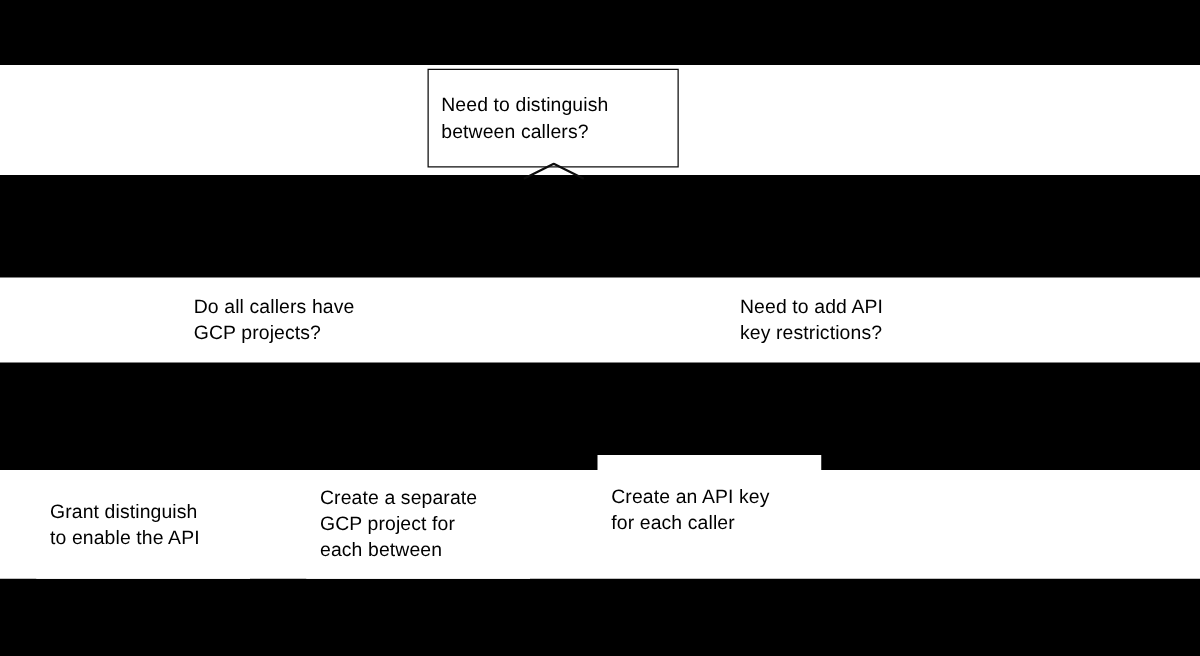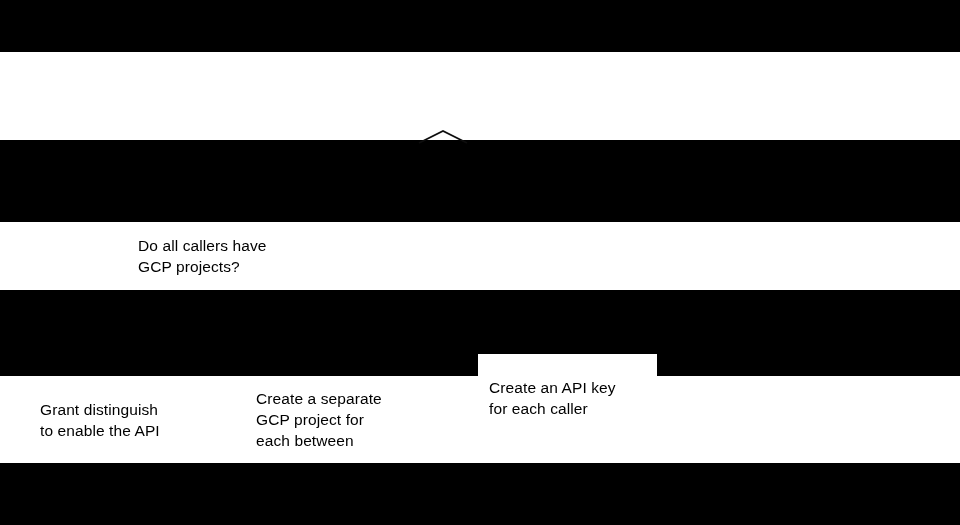--- a/index.html
+++ b/index.html
@@ -61,43 +61,51 @@
 </style>
 </head>
 <body>
 
 <div id="canvas">
 
   <div class="band" style="top:52px;height:88px;"></div>
   <div class="band" style="top:222px;height:68px;"></div>
   <div class="band" style="top:376px;height:87px;"></div>
 
+  <div class="node decision-top pad-top" style="left:342px;top:55px;width:201px;height:79px;">
+    <span class="label">Need to distinguish
+between callers?</span>
+  </div>
 
   <div class="chevron" style="left:418px;top:130px;">
     <svg width="50" height="14" viewBox="0 0 50 14" aria-hidden="true">
       <path d="M 1 13 L 25 1 L 49 13" fill="none" stroke="#0d0d0d" stroke-width="1.8"></path>
     </svg>
   </div>
 
-  <div class="node pad-mid" style="left:127px;top:224px;width:184px;height:63px;">
+  <div class="node pad-mid" style="left:144px;top:224px;width:184px;height:63px;">
     <span class="label">Do all callers have
 GCP projects?</span>
   </div>
 
+  <div class="node pad-mid" style="left:581px;top:224px;width:171px;height:63px;">
+    <span class="label">Need to add API
+key restrictions?</span>
+  </div>
 
   <div class="node pad-bottom" style="left:29px;top:376px;width:171px;height:87px;">
     <span class="label">Grant distinguish
 to enable the API</span>
   </div>
 
   <div class="node pad-bottom" style="left:245px;top:376px;width:179px;height:87px;">
     <span class="label">Create a separate
 GCP project for
 each between</span>
   </div>
 
-  <div class="node pad-bottom" style="left:478px;top:354px;width:179px;height:87px;">
+  <div class="node pad-bottom" style="left:478px;top:364px;width:179px;height:87px;">
     <span class="label">Create an API key
 for each caller</span>
   </div>
 
 
 </div>
 
 </body></html>

